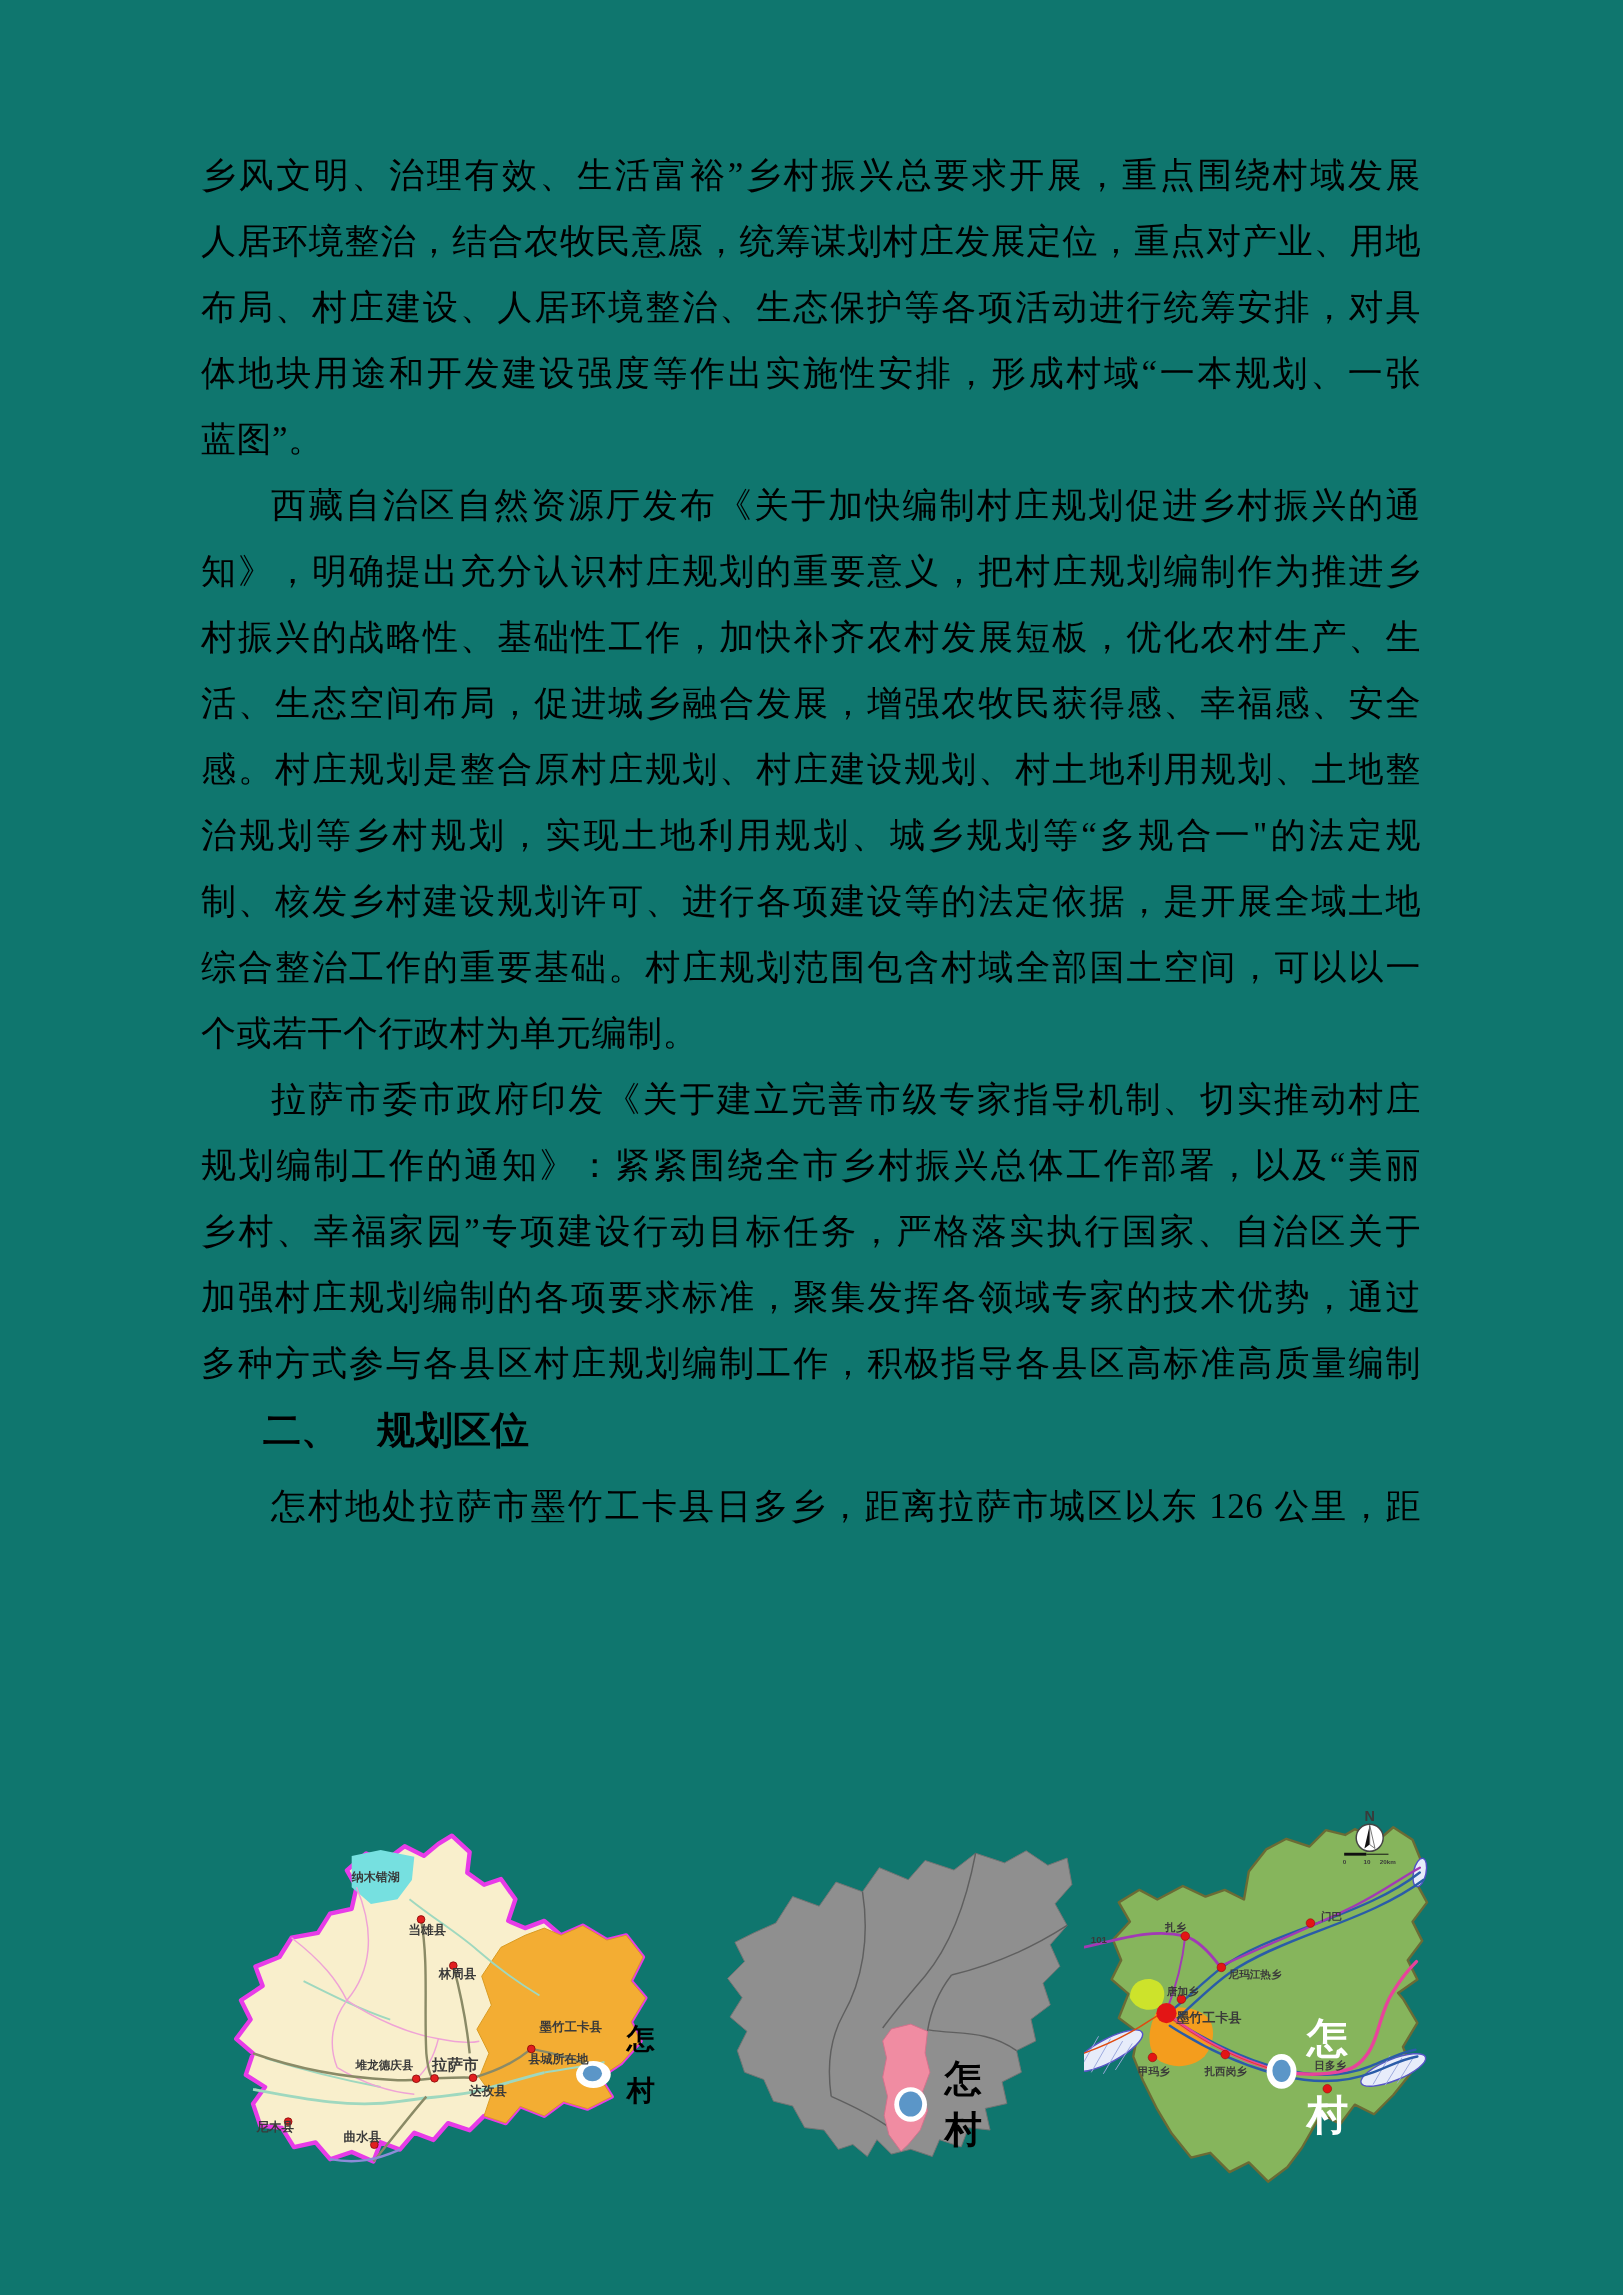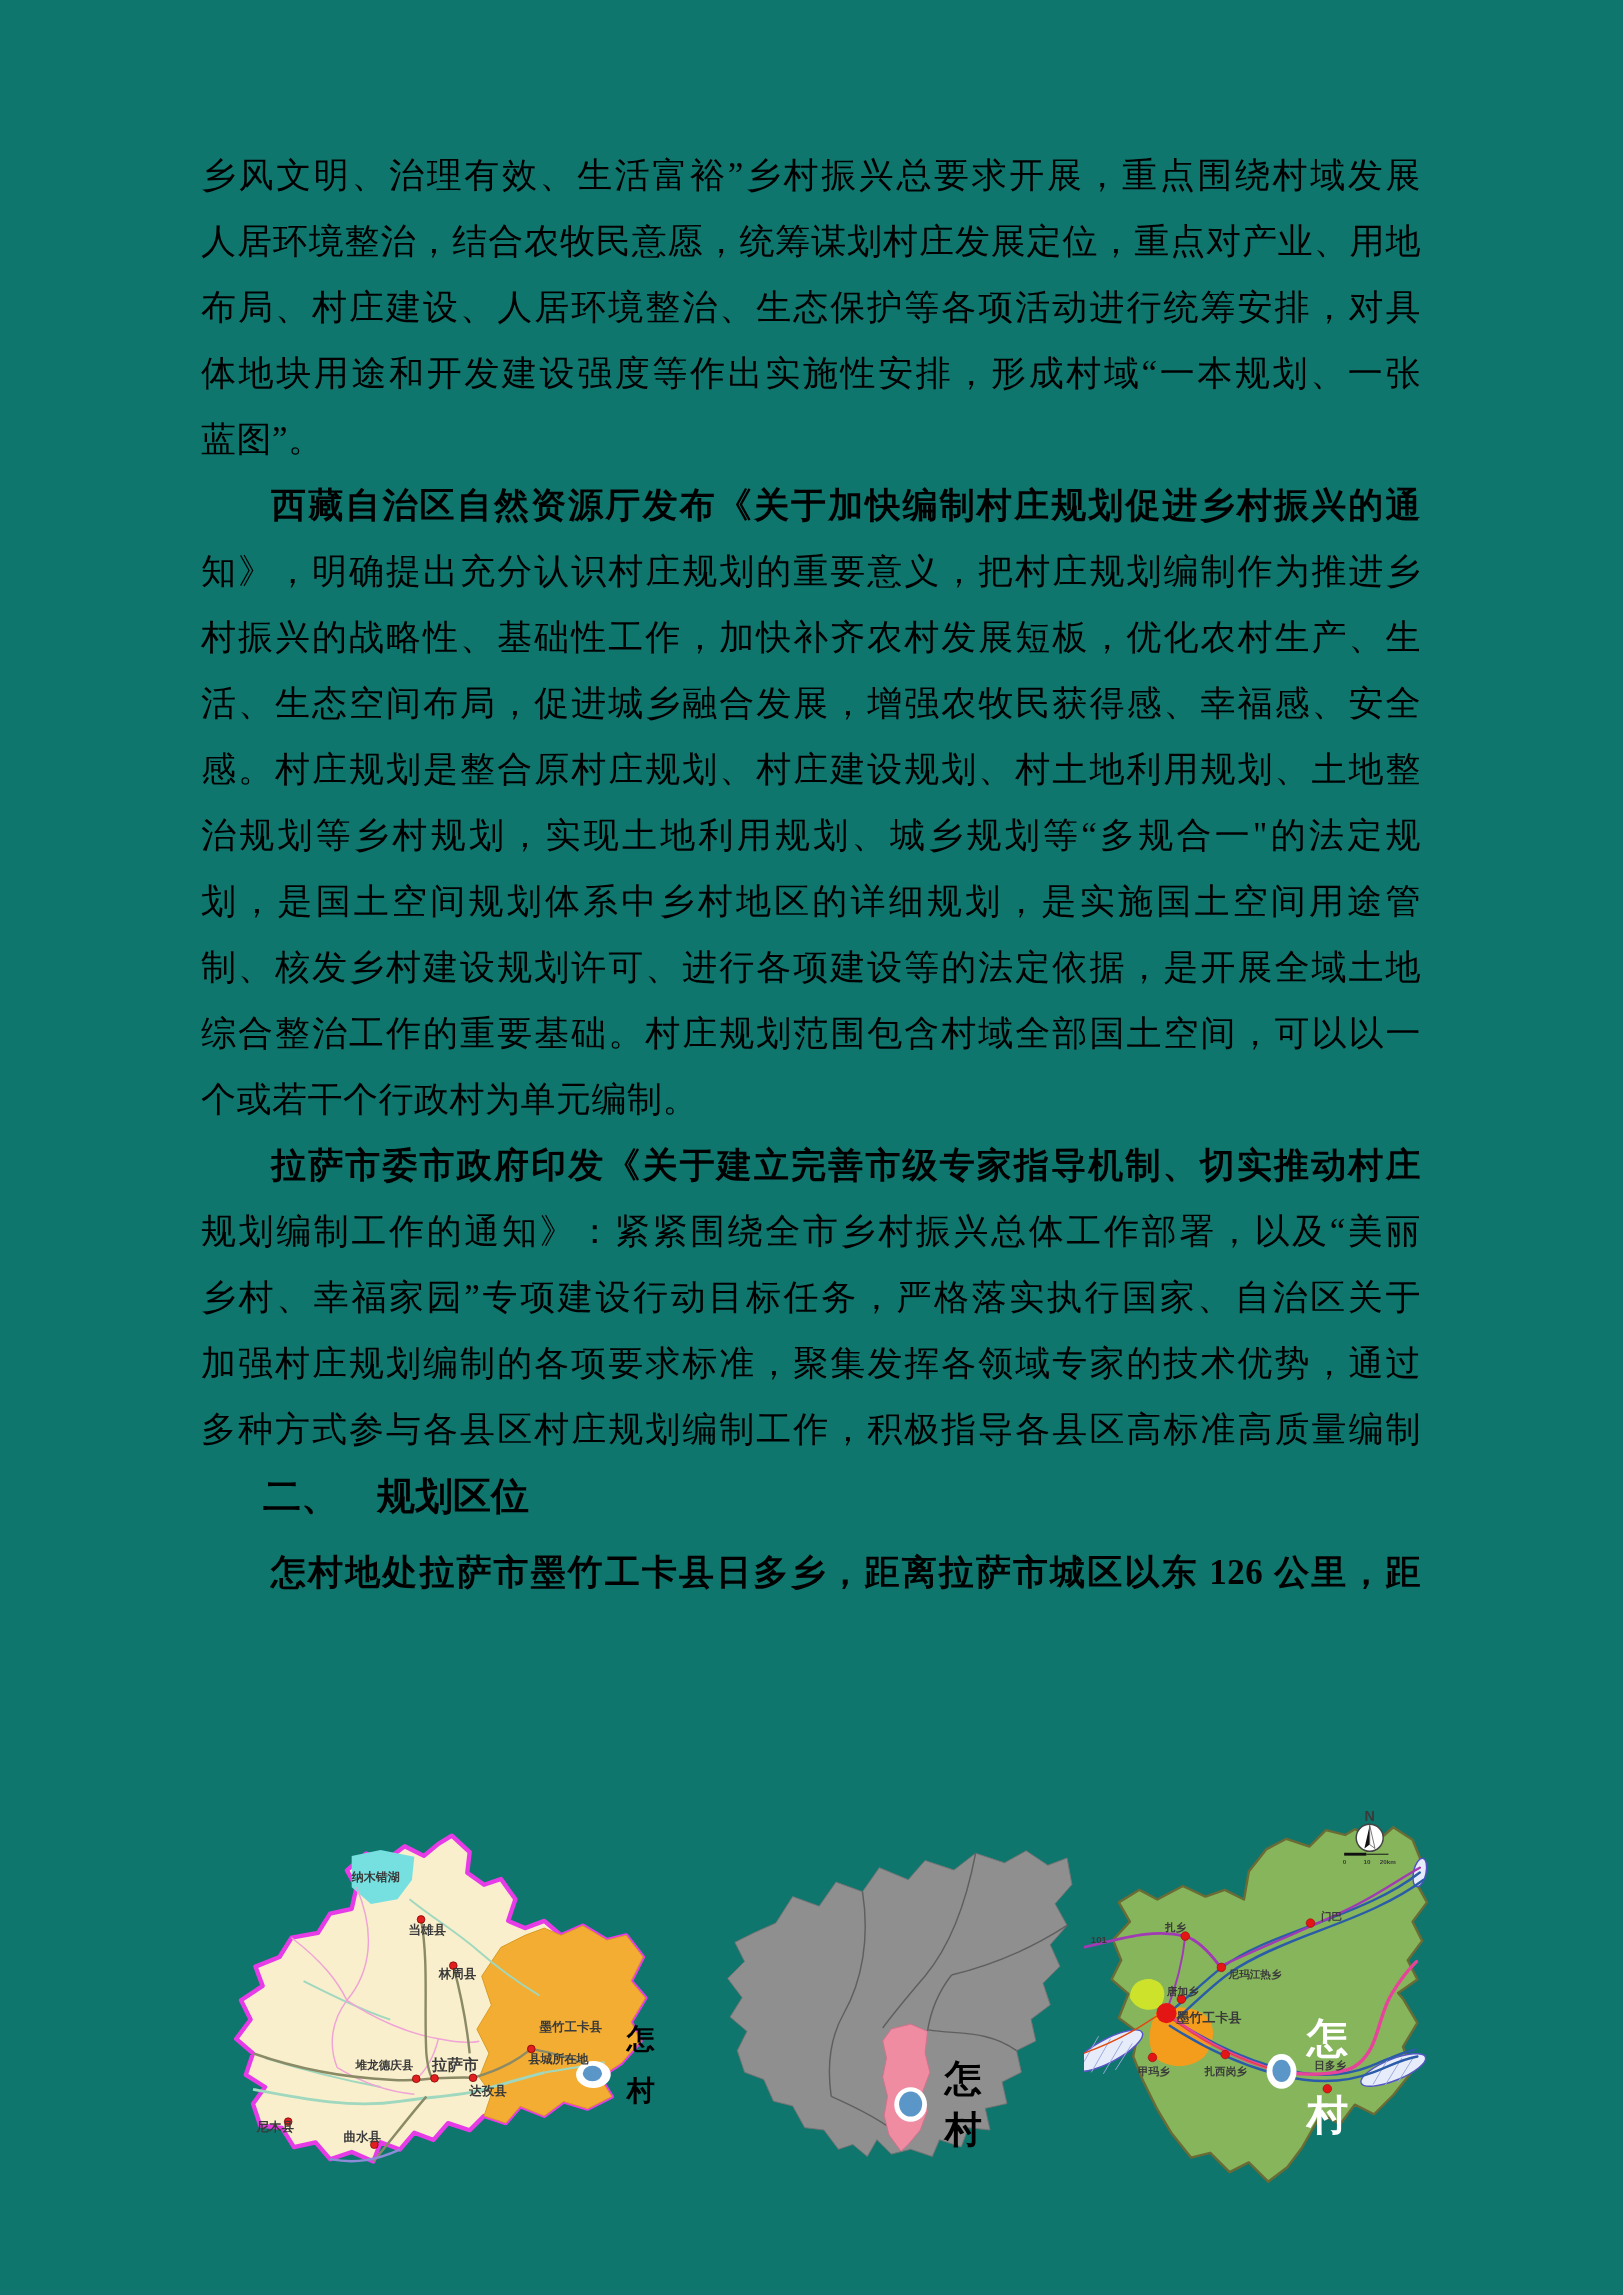--- a/index.html
+++ b/index.html
@@ -2,21 +2,21 @@
 <html style="font-size:7.7px"><head>
 <meta charset="utf-8">
 <style>
   html,body{margin:0;padding:0;background:#ffffff;}
   body{width:1623px;height:2295px;font-family:"Liberation Serif",serif;color:#000;}
   .page{position:relative;width:1623px;height:2295px;background:#0f766e;overflow:hidden;padding-left:32px;}
   .text-layer{position:absolute;left:201px;top:143px;width:1220px;}
   .ln{height:66px;line-height:66px;font-size:35px;letter-spacing:0.5px;
       text-align:justify;text-align-last:justify;}
   .ln.end{text-align-last:left;}
-  .ln.ind{text-indent:70px;font-weight:bold;}
+  .ln.ind{text-indent:70px;}
   .ln.tall{height:85px;line-height:85px;}
   .hd{height:67px;line-height:67px;font-size:38px;font-weight:700;
       text-indent:62px;text-align:right;text-align-last:left;}
   .map{position:absolute;}
   .map svg{display:block;width:100%;height:100%;}
   .mlabel{font-family:"Liberation Sans",sans-serif;font-weight:600;fill:#3a3a3a;}
   .vlabel{position:absolute;font-family:"Liberation Sans",sans-serif;font-weight:700;
           width:1.2em;word-break:break-all;text-align:center;}
   #zc1{left:624px;top:2013px;font-size:28px;line-height:52px;color:#000;}
   #zc2{left:941px;top:2053px;font-size:37px;line-height:51px;color:#000;}
@@ -32,21 +32,20 @@
     <div class="ln">人居环境整治，结合农牧民意愿，统筹谋划村庄发展定位，重点对产业、用地</div>
     <div class="ln">布局、村庄建设、人居环境整治、生态保护等各项活动进行统筹安排，对具</div>
     <div class="ln">体地块用途和开发建设强度等作出实施性安排，形成村域“一本规划、一张</div>
     <div class="ln end">蓝图”。</div>
     <div class="ln ind">西藏自治区自然资源厅发布《关于加快编制村庄规划促进乡村振兴的通</div>
     <div class="ln">知》，明确提出充分认识村庄规划的重要意义，把村庄规划编制作为推进乡</div>
     <div class="ln">村振兴的战略性、基础性工作，加快补齐农村发展短板，优化农村生产、生</div>
     <div class="ln">活、生态空间布局，促进城乡融合发展，增强农牧民获得感、幸福感、安全</div>
     <div class="ln">感。村庄规划是整合原村庄规划、村庄建设规划、村土地利用规划、土地整</div>
     <div class="ln">治规划等乡村规划，实现土地利用规划、城乡规划等“多规合一"的法定规</div>
-    <div class="ln">划，是国土空间规划体系中乡村地区的详细规划，是实施国土空间用途管</div>
     <div class="ln">制、核发乡村建设规划许可、进行各项建设等的法定依据，是开展全域土地</div>
     <div class="ln">综合整治工作的重要基础。村庄规划范围包含村域全部国土空间，可以以一</div>
     <div class="ln end">个或若干个行政村为单元编制。</div>
     <div class="ln ind">拉萨市委市政府印发《关于建立完善市级专家指导机制、切实推动村庄</div>
     <div class="ln">规划编制工作的通知》：紧紧围绕全市乡村振兴总体工作部署，以及“美丽</div>
     <div class="ln">乡村、幸福家园”专项建设行动目标任务，严格落实执行国家、自治区关于</div>
     <div class="ln">加强村庄规划编制的各项要求标准，聚集发挥各领域专家的技术优势，通过</div>
     <div class="ln">多种方式参与各县区村庄规划编制工作，积极指导各县区高标准高质量编制</div>
     <div class="hd">二、　规划区位</div>
     <div class="ln tall ind">怎村地处拉萨市墨竹工卡县日多乡，距离拉萨市城区以东 126 公里，距</div>

